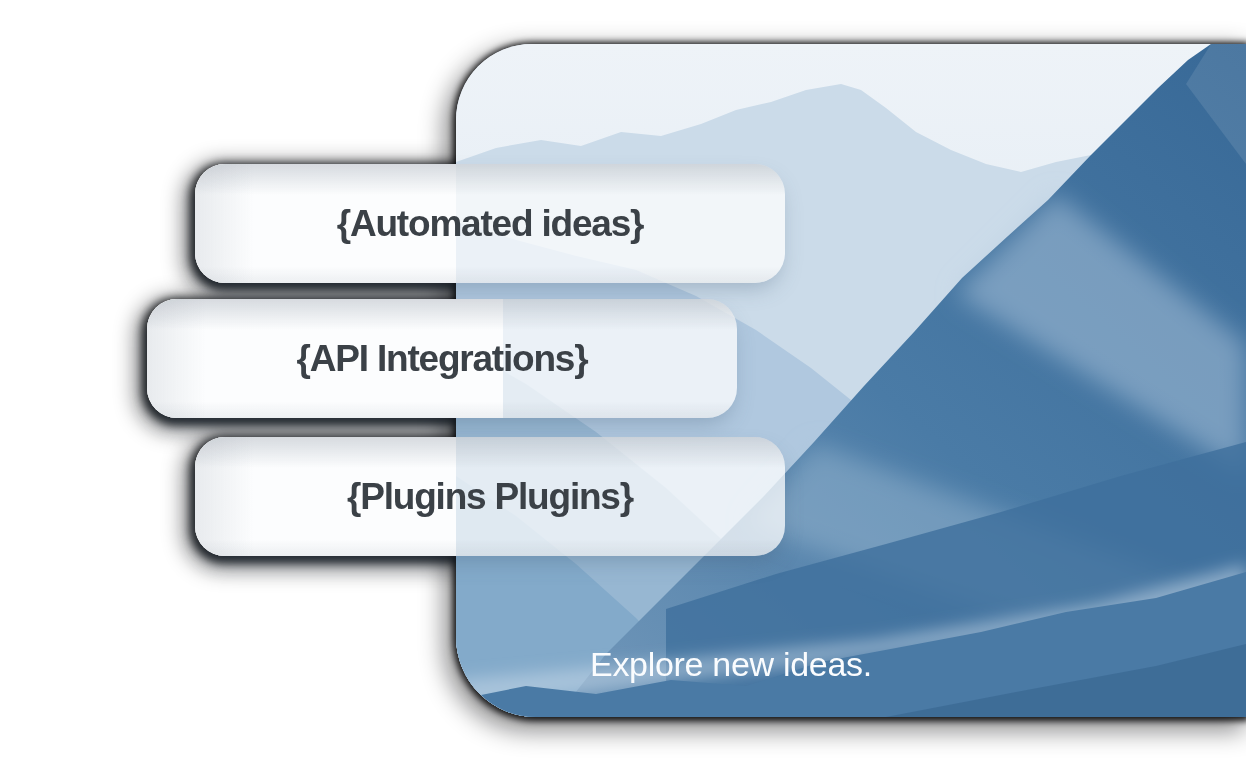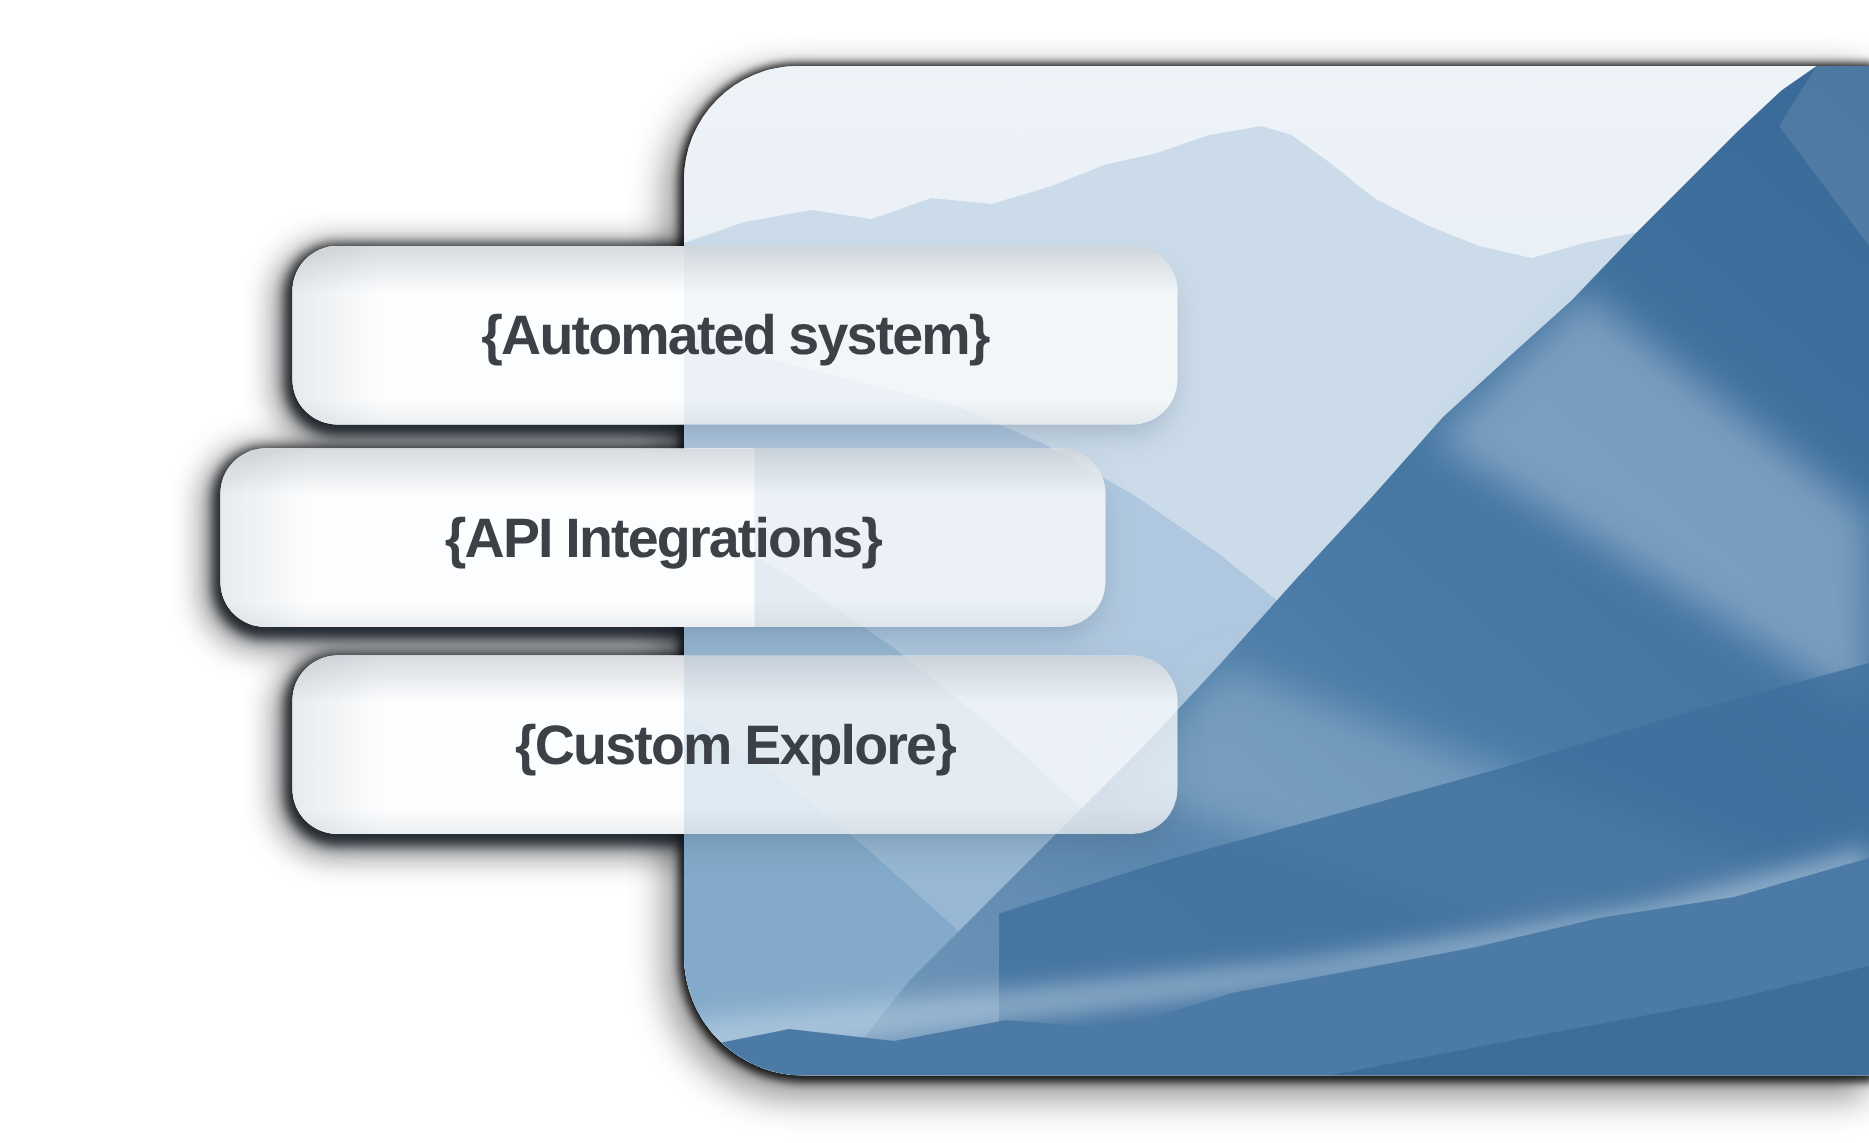--- a/index.html
+++ b/index.html
@@ -101,33 +101,34 @@
       <path filter="url(#soft)" fill="rgba(168,194,218,0.40)" d="M360,400 L790,560 L790,660 L290,480 Z"></path>
 
       <path fill="rgba(62,111,156,0.80)" d="M210,565 L320,530 L430,500 L545,468 L665,432 L790,398 L790,673 L210,673 Z"></path>
 
       <path filter="url(#soft2)" fill="rgba(198,217,233,0.55)" d="M0,636 L200,618 L420,596 L640,560 L790,520 L790,566 L0,664 Z"></path>
 
       <path fill="#4a7aa5" d="M0,656 L70,642 L140,650 L215,636 L290,642 L365,618 L440,604 L525,588 L610,568 L700,554 L790,528 L790,673 L0,673 Z"></path>
       <path fill="rgba(52,98,140,0.55)" d="M430,673 L560,648 L700,622 L790,600 L790,673 Z"></path>
     </svg>
 
+    <div class="tagline">Explore new ideas.</div>
   </div>
 
   <div class="pill p1">
     <div class="pill-left-cover"></div>
     <div class="pill-shade"></div>
-    <span class="pill-label">{Automated system}</span>
+    <span class="pill-label">{Automated ideas}</span>
   </div>
 
   <div class="pill p2">
     <div class="pill-left-cover"></div>
     <div class="pill-shade"></div>
     <span class="pill-label">{API Integrations}</span>
   </div>
 
   <div class="pill p3">
     <div class="pill-left-cover"></div>
     <div class="pill-shade"></div>
-    <span class="pill-label">{Custom Explore}</span>
+    <span class="pill-label">{Plugins Plugins}</span>
   </div>
 
 </div>
 
 </body></html>

